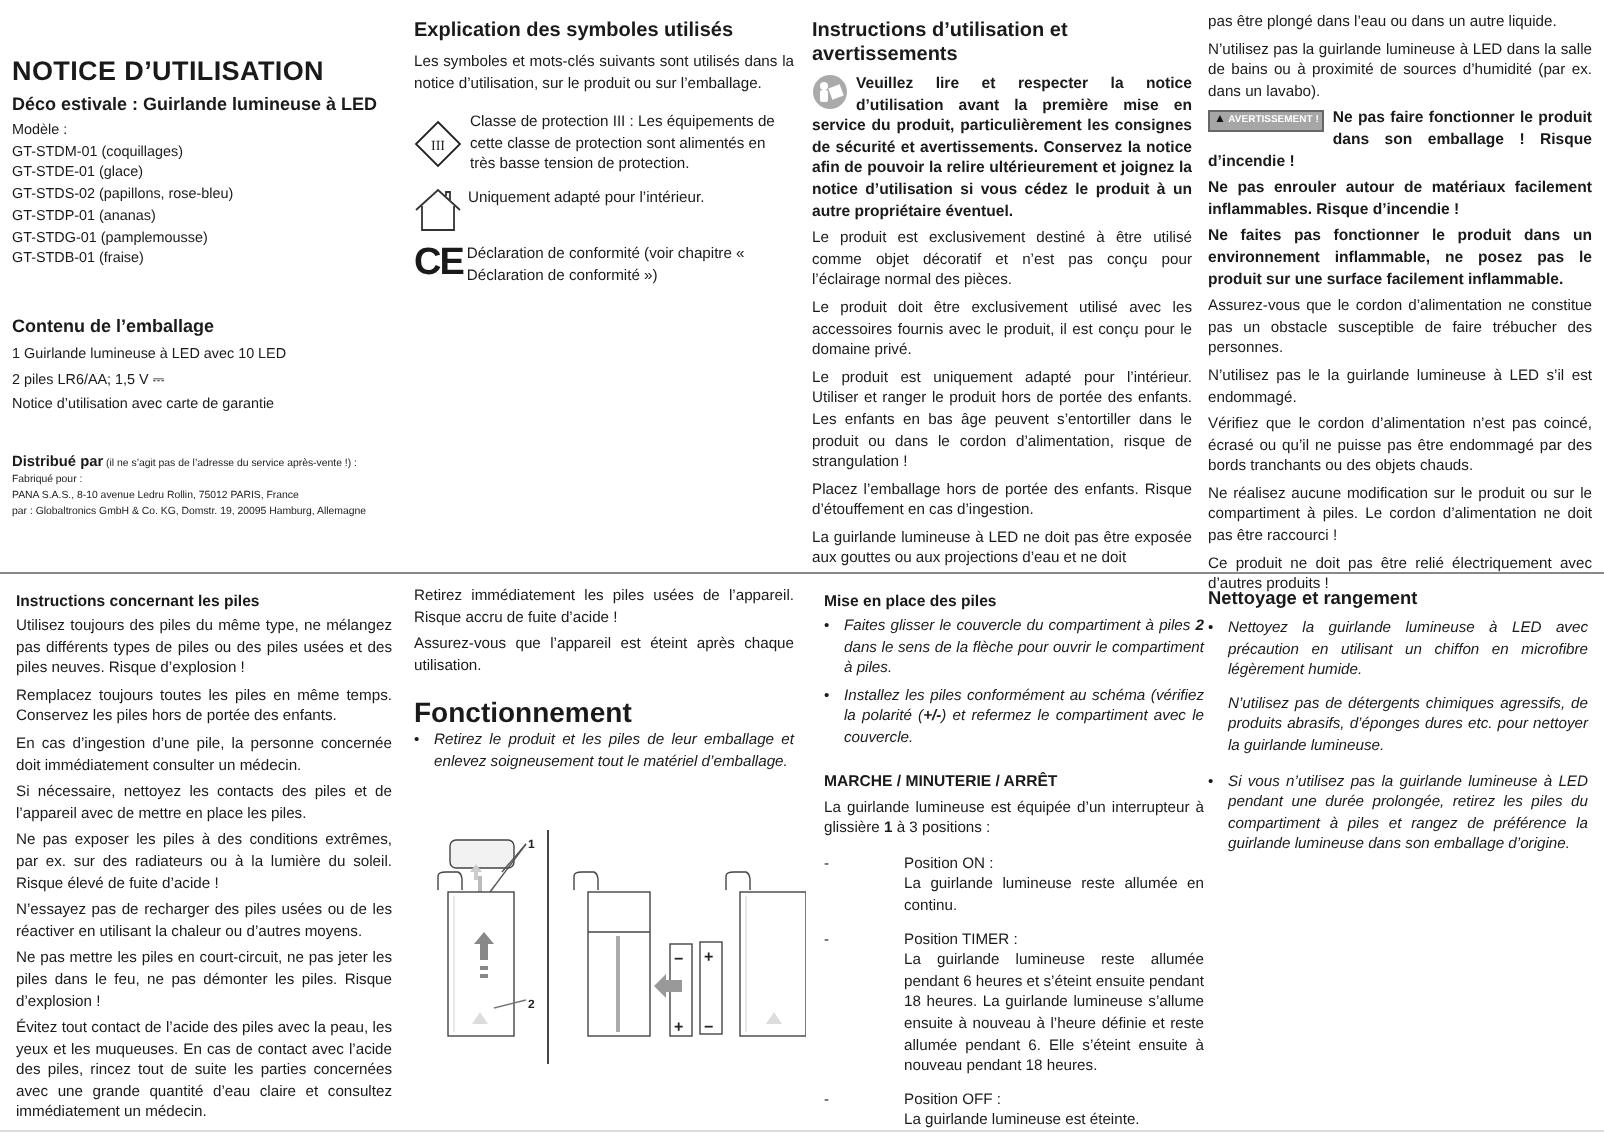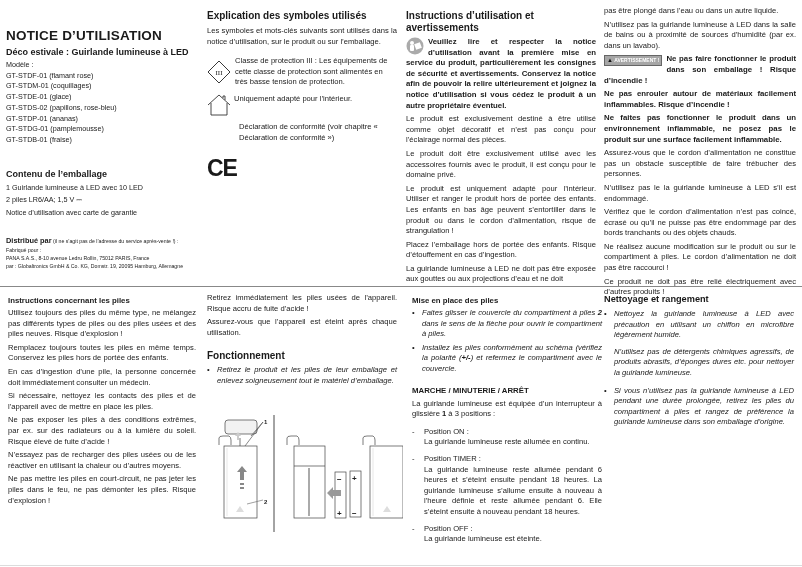--- a/index.html
+++ b/index.html
@@ -30,33 +30,32 @@
   .warnbadge .tri { color: #111; font-size: 6px; }
 
   .icon-row { display: flex; align-items: flex-start; margin-bottom: 6px; }
   .icon-row .txt { flex: 1; }
 
   .bullet { display: flex; margin-bottom: 3px; }
   .bullet .dot { width: 10px; flex: none; }
   .bullet .bt { flex: 1; font-style: italic; }
   .dash { display: flex; margin-bottom: 6px; }
   .dash .dd { width: 12px; flex: none; }
-  .dash .dt { flex: 1; }
+  .dash .dt { flex: 1; margin-left: 28px; }
 
   .diagram { position: absolute; left: 207px; top: 410px; width: 196px; height: 125px; }
 </style>
 </head>
 <body>
 
 <div id="c1top" class="col">
   <div class="title">NOTICE D’UTILISATION</div>
   <div class="subtitle">Déco estivale : Guirlande lumineuse à LED</div>
   <div class="model-line">Modèle :</div>
   <div>
-    <div class="model-line">GT-STDF-01 (flamant rose)</div>
     <div class="model-line">GT-STDM-01 (coquillages)</div>
     <div class="model-line">GT-STDE-01 (glace)</div>
     <div class="model-line">GT-STDS-02 (papillons, rose-bleu)</div>
     <div class="model-line">GT-STDP-01 (ananas)</div>
     <div class="model-line">GT-STDG-01 (pamplemousse)</div>
     <div class="model-line">GT-STDB-01 (fraise)</div>
   </div>
 
   <div class="contents-title">Contenu de l’emballage</div>
   <div class="contents-line">1 Guirlande lumineuse à LED avec 10 LED</div>
@@ -87,21 +86,21 @@
   <div class="icon-row" style="align-items:flex-start;">
     <svg width="24" height="22" viewBox="0 0 24 22" style="margin-right:3px; flex:none;">
       <polyline points="1,11 12,1 23,11" fill="none" stroke="#333" stroke-width="0.9"></polyline>
       <polyline points="4,9 4,21 20,21 20,9" fill="none" stroke="#333" stroke-width="0.9"></polyline>
       <polyline points="16,4 16,2 18,2 18,6" fill="none" stroke="#333" stroke-width="0.9"></polyline>
     </svg>
     <div class="txt">Uniquement adapté pour l’intérieur.</div>
   </div>
 
   <div class="icon-row">
-    <span style="font-size:23px; line-height:20px; font-weight:bold; margin-right:2px; letter-spacing:-1px; flex:none;margin-top:36px;">CE</span>
+    <span style="font-size:19px; line-height:20px; font-weight:bold; margin-right:2px; letter-spacing:-1px; flex:none;">CE</span>
     <div class="txt">Déclaration de conformité (voir chapitre « Déclaration de conformité »)</div>
   </div>
 </div>
 
 <div class="col" style="left:406px; top:10px; width:190px;">
   <div class="h2" style="line-height:12px; margin-bottom:3px;">Instructions d’utilisation et avertissements</div>
   <p class="j b" style="font-size:7.8px;">
     <svg width="18" height="18" viewBox="0 0 18 18" style="float:left; margin:0 4px 0 0;">
       <circle cx="9" cy="9" r="8.5" fill="#aaa"></circle>
       <circle cx="6" cy="6" r="2" fill="#fff"></circle>
@@ -137,26 +136,27 @@
 
 <div class="col" style="left:8px; top:295px; width:188px;">
   <div class="h3">Instructions concernant les piles</div>
   <p class="j">Utilisez toujours des piles du même type, ne mélangez pas différents types de piles ou des piles usées et des piles neuves. Risque d’explosion !</p>
   <p class="j">Remplacez toujours toutes les piles en même temps. Conservez les piles hors de portée des enfants.</p>
   <p class="j">En cas d’ingestion d’une pile, la personne concernée doit immédiatement consulter un médecin.</p>
   <p class="j">Si nécessaire, nettoyez les contacts des piles et de l’appareil avec de mettre en place les piles.</p>
   <p class="j">Ne pas exposer les piles à des conditions extrêmes, par ex. sur des radiateurs ou à la lumière du soleil. Risque élevé de fuite d’acide !</p>
   <p class="j">N’essayez pas de recharger des piles usées ou de les réactiver en utilisant la chaleur ou d’autres moyens.</p>
   <p class="j">Ne pas mettre les piles en court-circuit, ne pas jeter les piles dans le feu, ne pas démonter les piles. Risque d’explosion !</p>
+  <p class="j">Évitez tout contact de l’acide des piles avec la peau, les yeux et les muqueuses. En cas de contact avec l’acide des piles, rincez tout de suite les parties concernées avec une grande quantité d’eau claire et consultez immédiatement un médecin.</p>
 </div>
 
 <div class="col" style="left:207px; top:293px; width:190px;">
   <p class="j">Retirez immédiatement les piles usées de l’appareil. Risque accru de fuite d’acide !</p>
   <p class="j" style="margin-bottom:12px;">Assurez-vous que l’appareil est éteint après chaque utilisation.</p>
-  <div class="h2" style="font-size:10px; margin-bottom:3px;">Fonctionnement</div>
+  <div class="h2" style="font-size:14px; margin-bottom:3px;">Fonctionnement</div>
   <div class="bullet">
     <span class="dot">•</span>
     <span class="bt j">Retirez le produit et les piles de leur emballage et enlevez soigneusement tout le matériel d’emballage.</span>
   </div>
 </div>
 
 <svg class="diagram" viewBox="0 0 196 125">
   <g fill="none" stroke="#444" stroke-width="0.7">
 
     <rect x="18" y="10" width="32" height="14" rx="3" fill="#f2f2f2"></rect>

